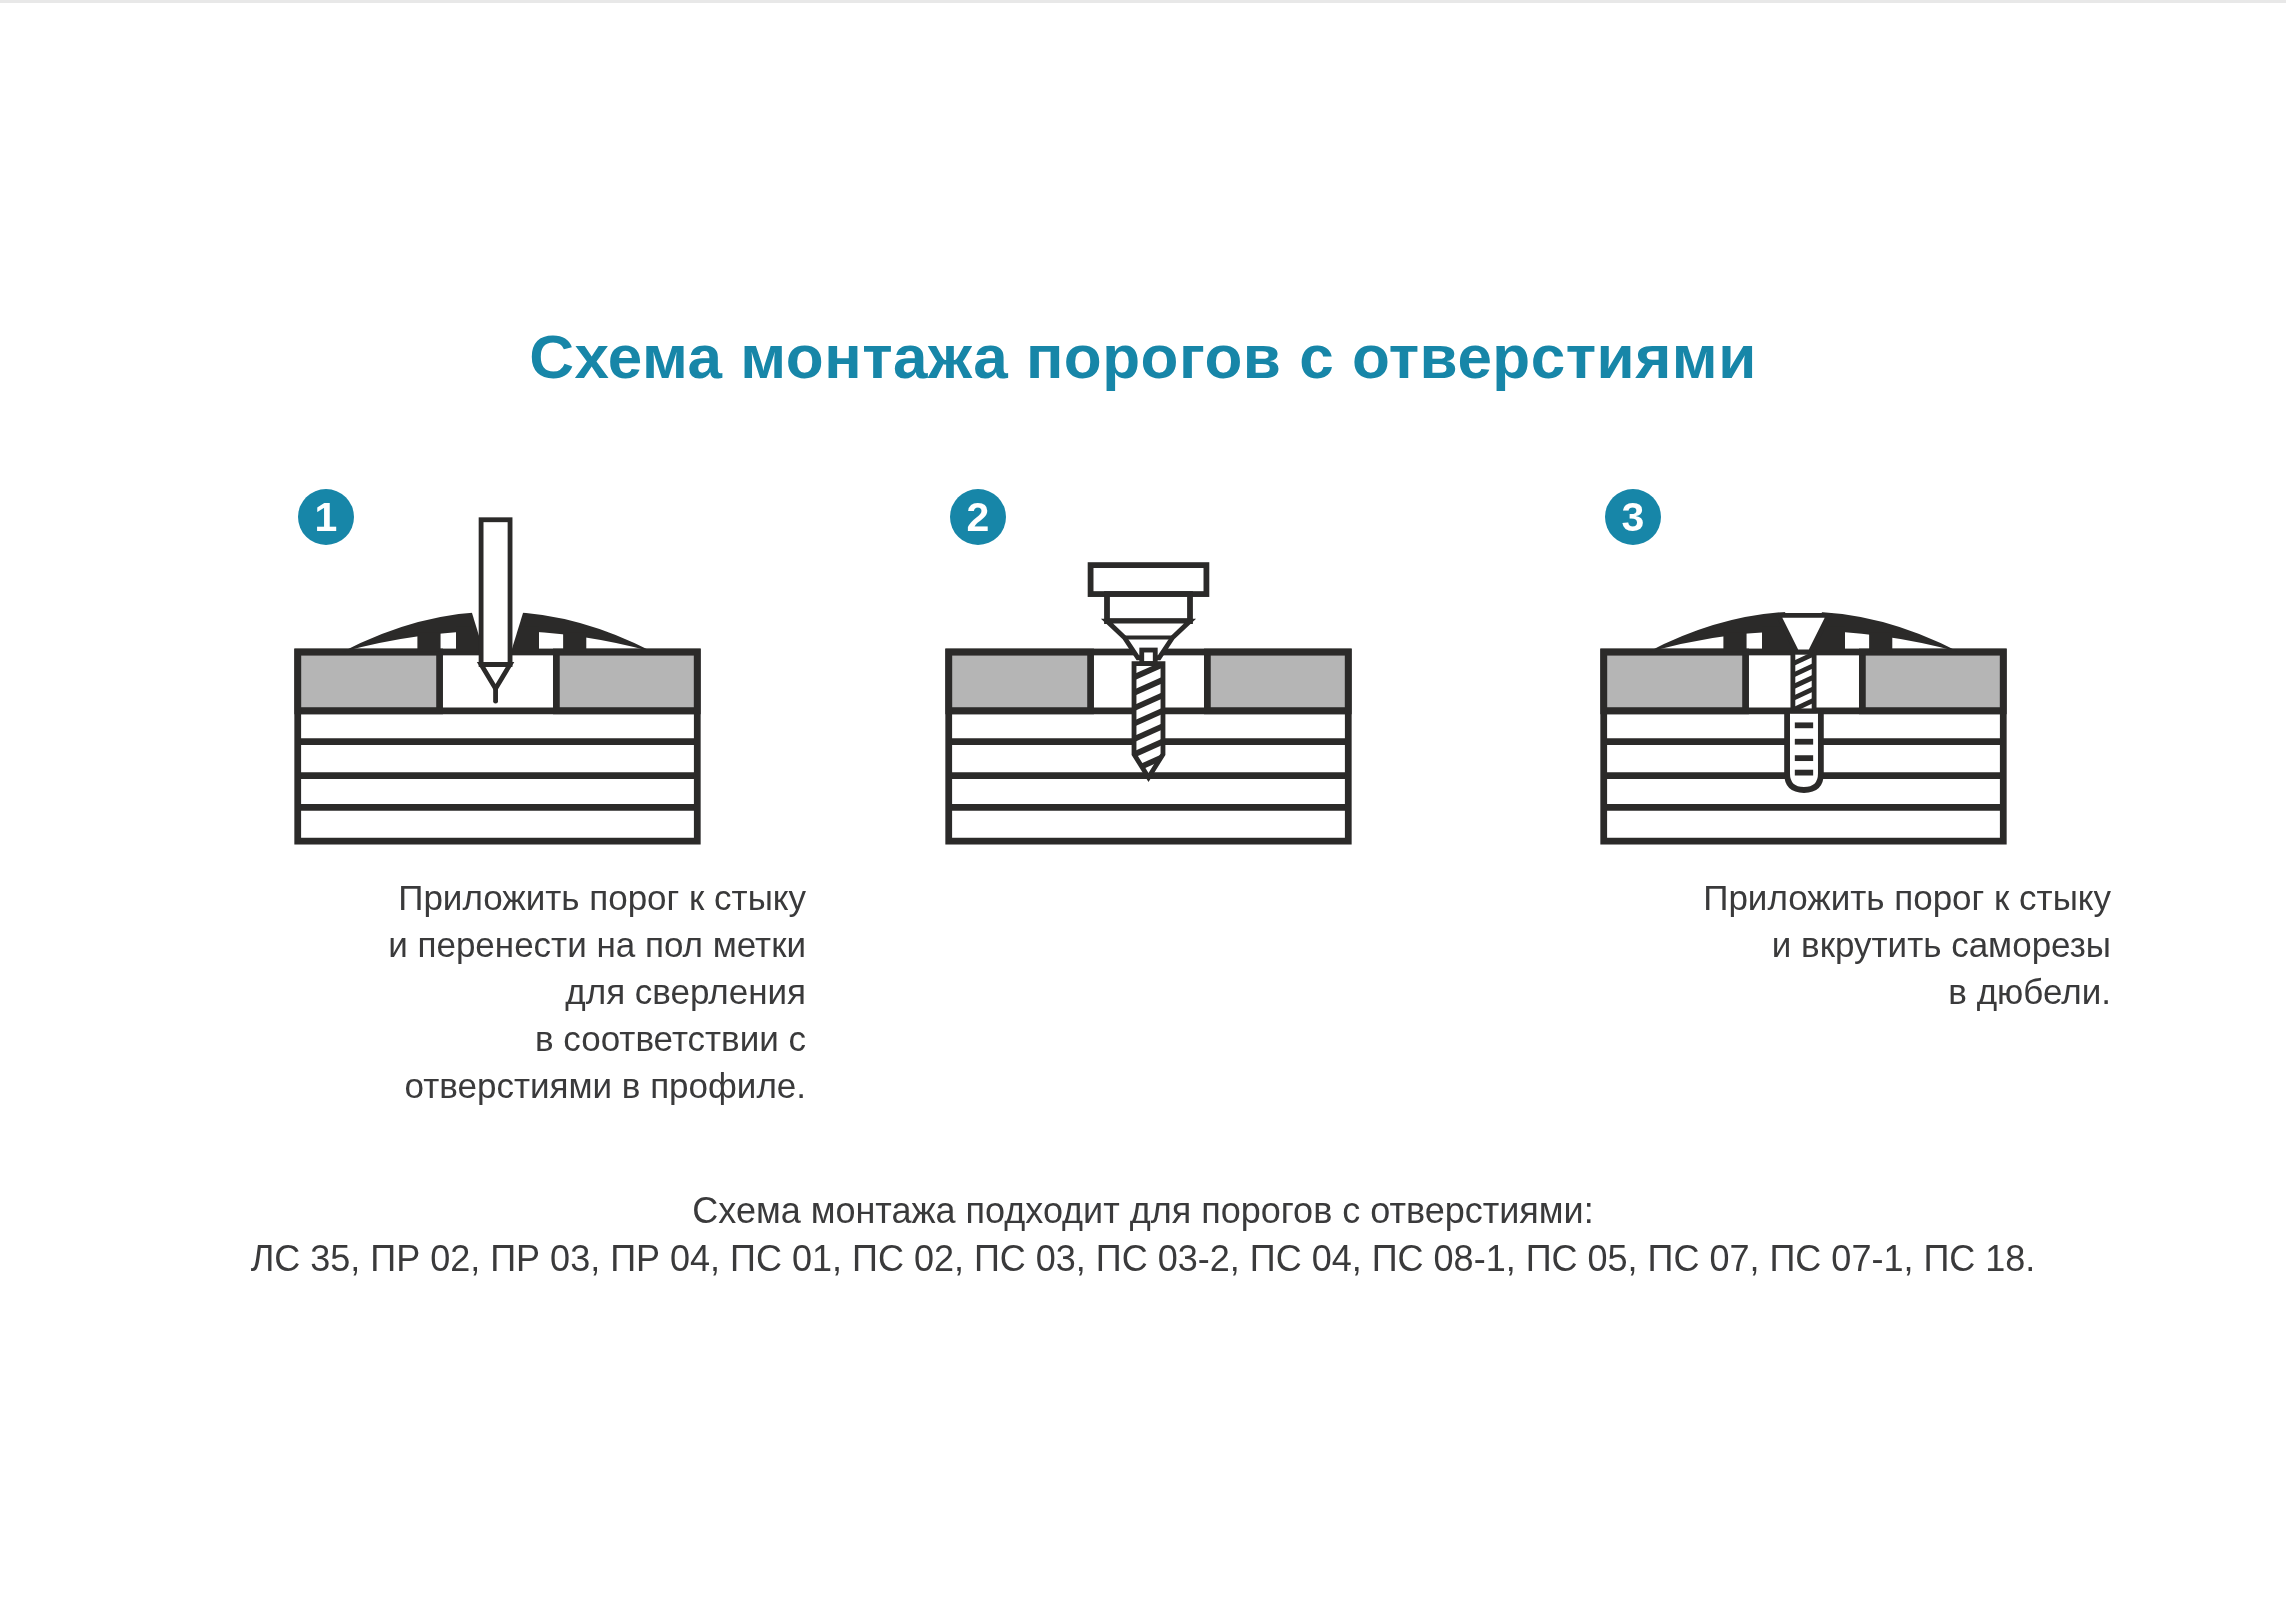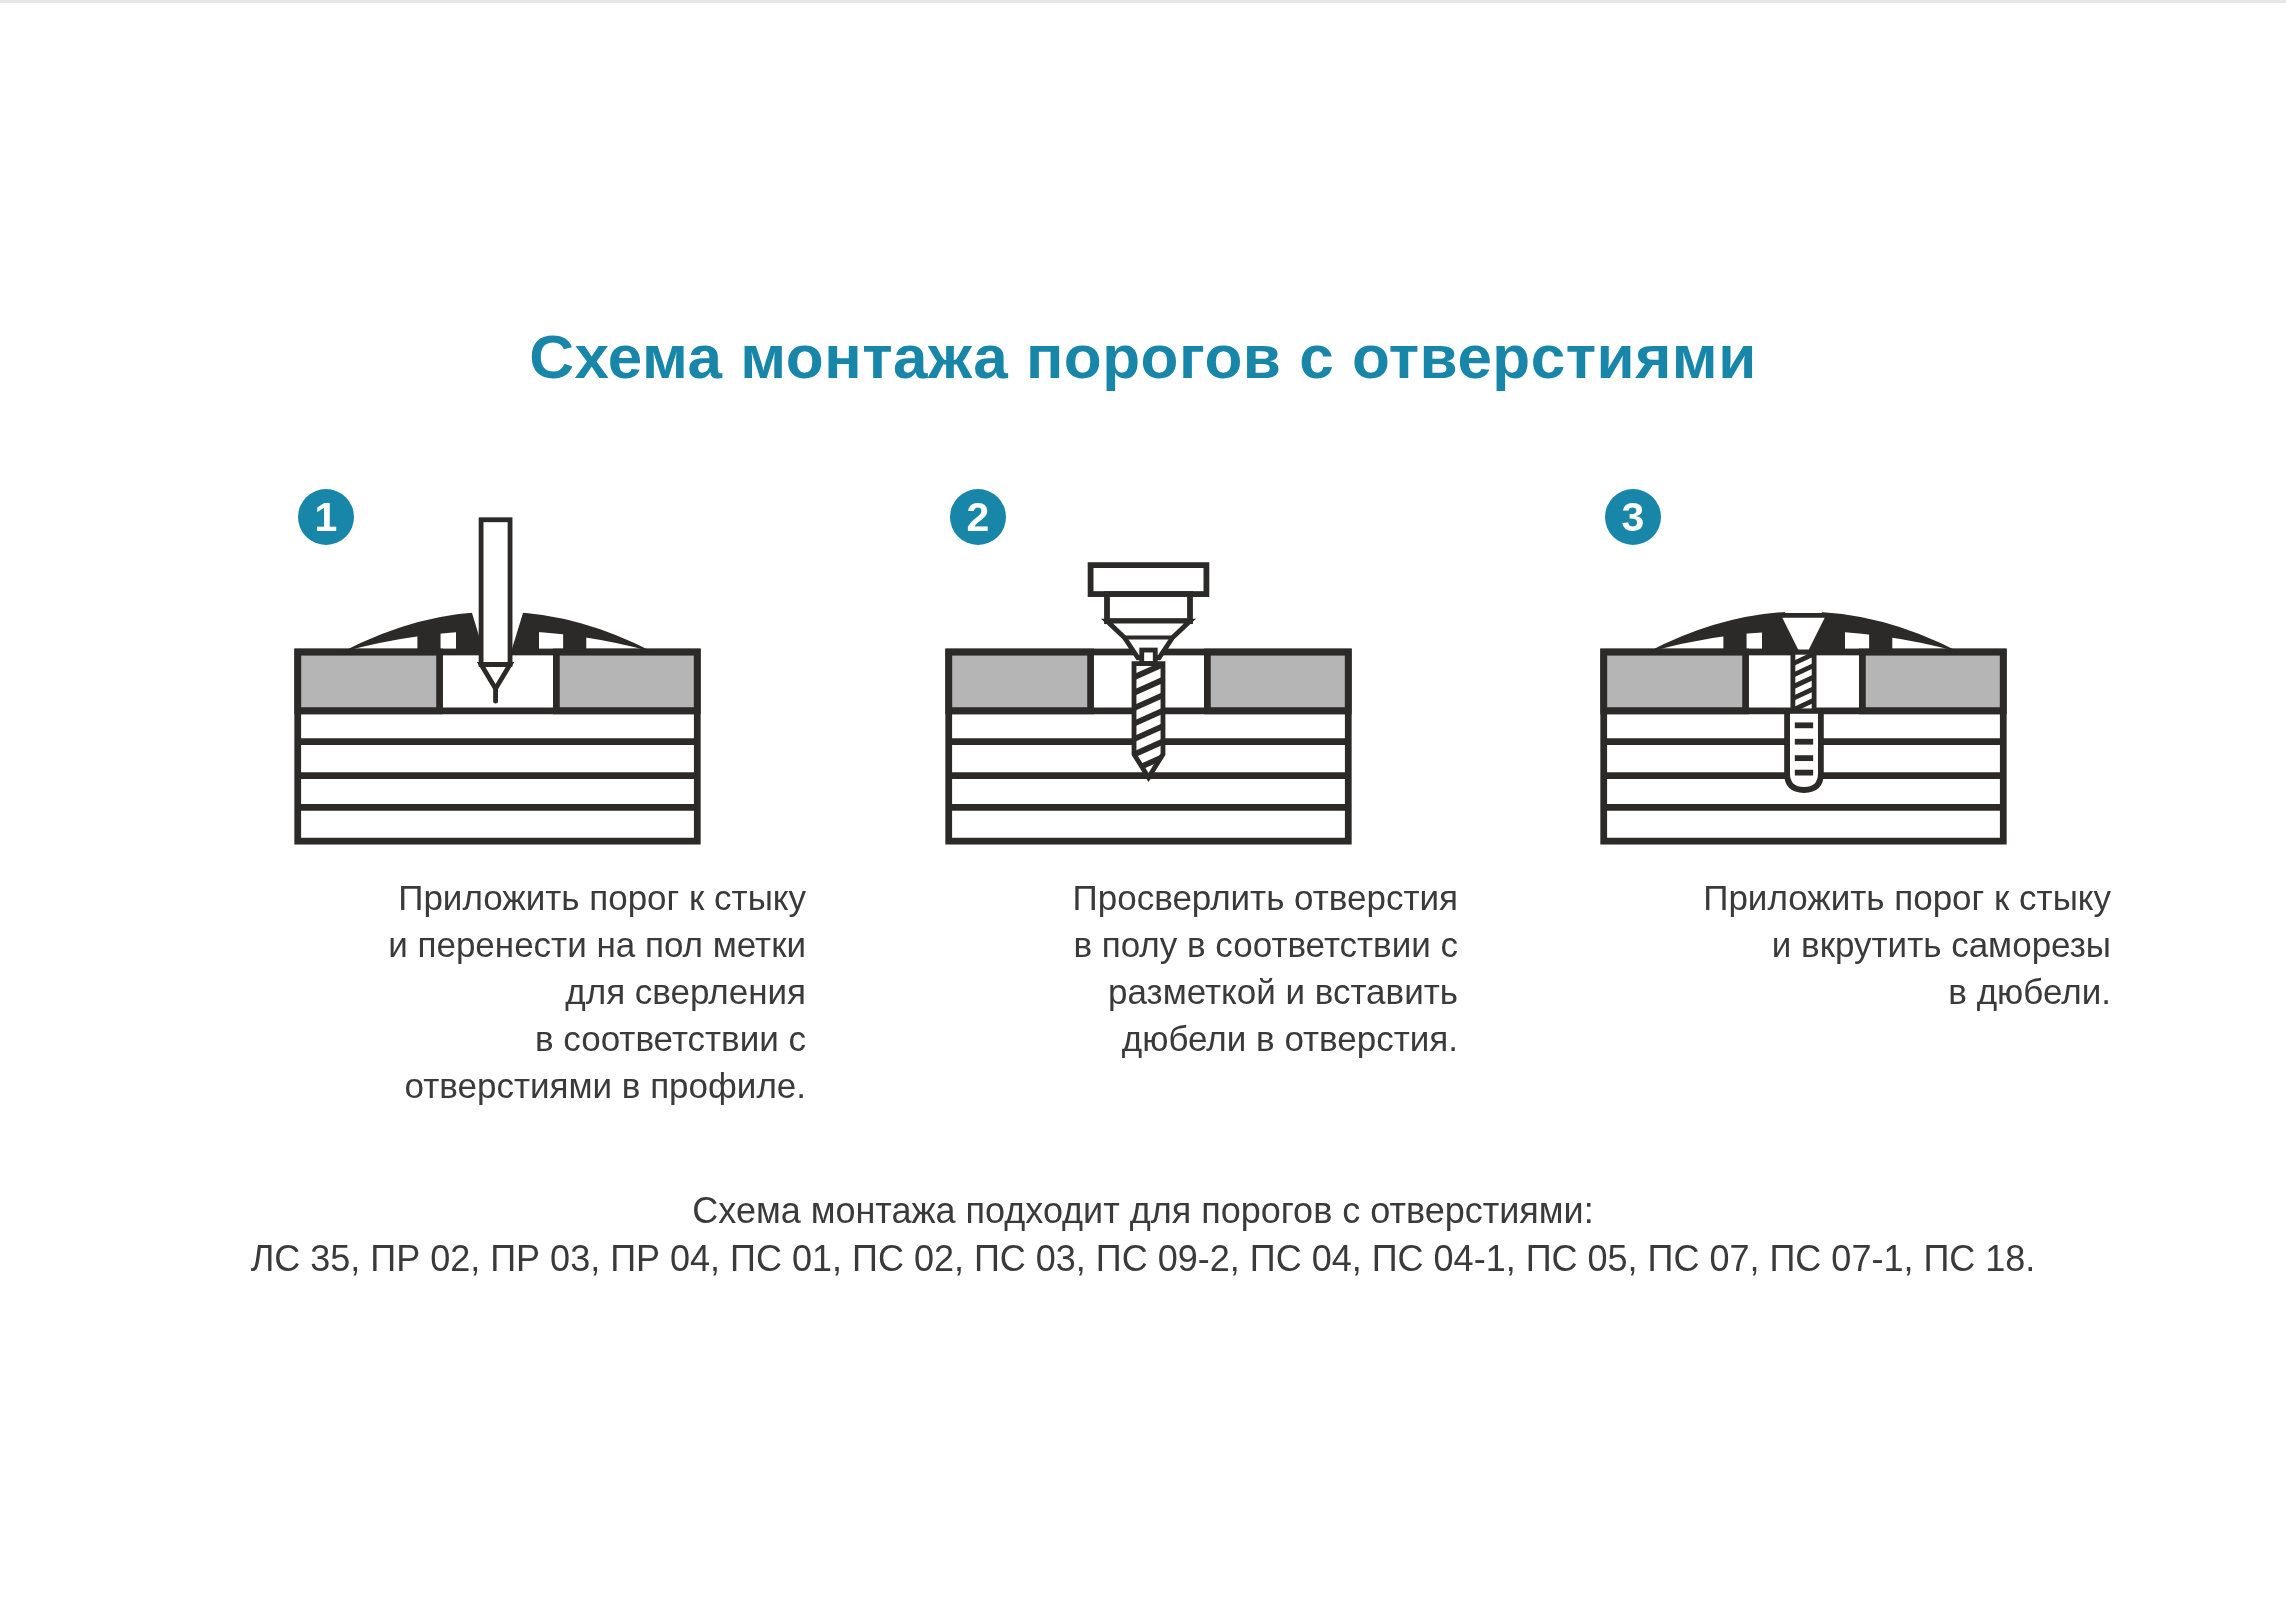--- a/index.html
+++ b/index.html
@@ -176,27 +176,23 @@
       </g>
       <polygon points="189,114 241,114 222,152 208,152" class="f-w st5"></polygon>
     </g>
   </svg>
 
   <p class="caption caption-1">Приложить порог к стыку
 и перенести на пол метки
 для сверления
 в соответствии с
 отверстиями в профиле.</p>
-  <p class="caption caption-2">Просверлить отверстия
-в полу в соответствии с
-разметкой и вставить
-дюбели в отверстия.</p>
   <p class="caption caption-3">Приложить порог к стыку
 и вкрутить саморезы
 в дюбели.</p>
 
   <div class="footer">
     <p>Схема монтажа подходит для порогов с отверстиями:</p>
-    <p>ЛС 35, ПР 02, ПР 03, ПР 04, ПС 01, ПС 02, ПС 03, ПС 09-2, ПС 04, ПС 04-1, ПС 05, ПС 07, ПС 07-1, ПС 18.</p>
+    <p>ЛС 35, ПР 02, ПР 03, ПР 04, ПС 01, ПС 02, ПС 03, ПС 03-2, ПС 04, ПС 08-1, ПС 05, ПС 07, ПС 07-1, ПС 18.</p>
   </div>
 
 </div>
 
 
 </body></html>

